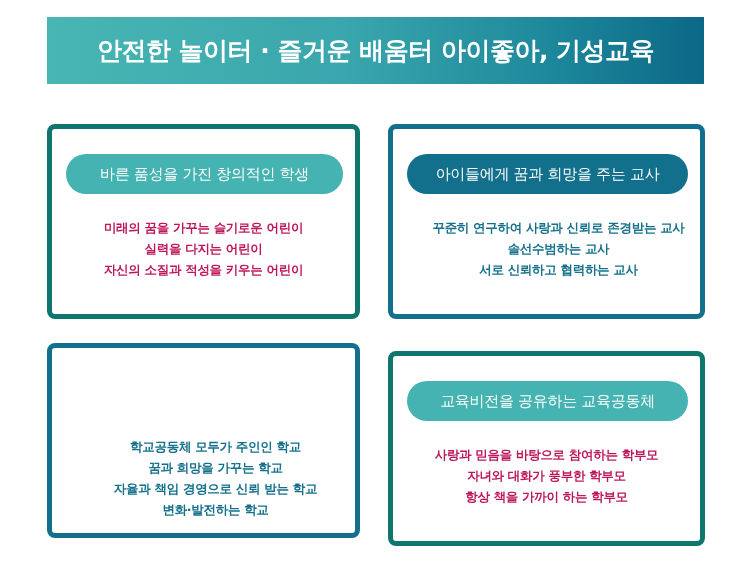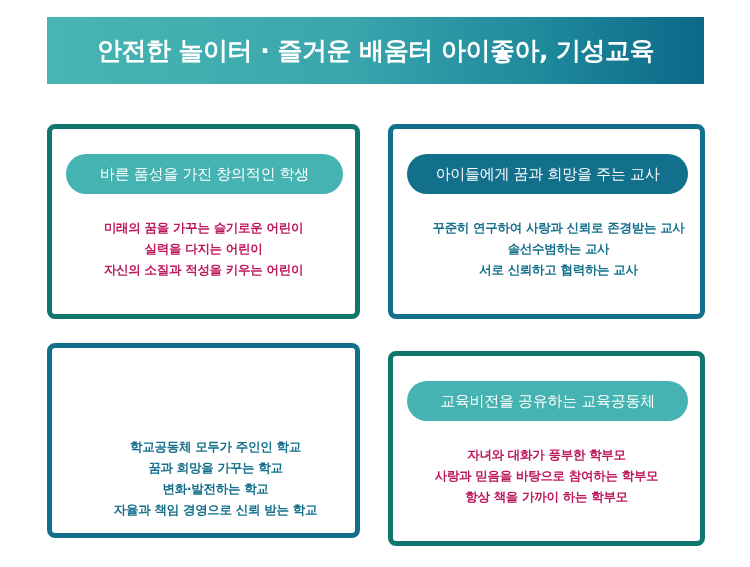--- a/index.html
+++ b/index.html
@@ -70,27 +70,27 @@
     <li>꾸준히 연구하여 사랑과 신뢰로 존경받는 교사</li>
     <li>솔선수범하는 교사</li>
     <li>서로 신뢰하고 협력하는 교사</li>
   </ul>
 </div>
 
 <div class="card card-bl dark">
   <ul class="items">
     <li>학교공동체 모두가 주인인 학교</li>
     <li>꿈과 희망을 가꾸는 학교</li>
+    <li>자율과 책임 경영으로 신뢰 받는 학교</li>
     <li>변화·발전하는 학교</li>
-    <li>자율과 책임 경영으로 신뢰 받는 학교</li>
   </ul>
 </div>
 
 <div class="card card-br">
   <div class="pill">
     <span class="pill-label">교육비전을 공유하는 교육공동체</span>
   </div>
   <ul class="items">
+    <li>사랑과 믿음을 바탕으로 참여하는 학부모</li>
     <li>자녀와 대화가 풍부한 학부모</li>
-    <li>사랑과 믿음을 바탕으로 참여하는 학부모</li>
     <li>항상 책을 가까이 하는 학부모</li>
   </ul>
 </div>
 
 </body></html>

